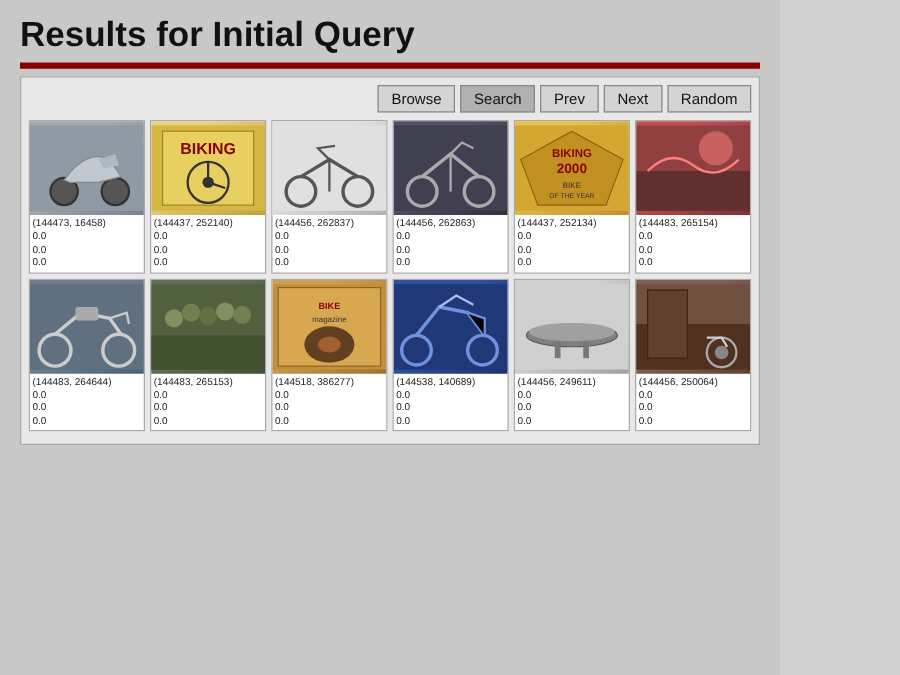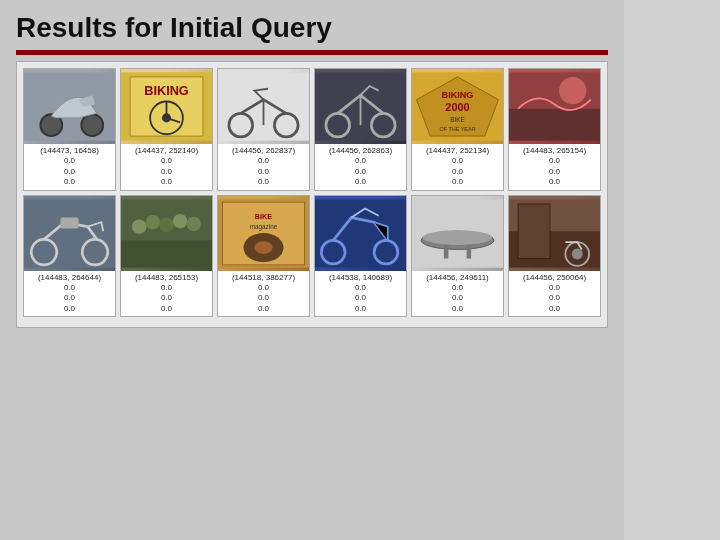--- a/index.html
+++ b/index.html
@@ -73,21 +73,20 @@
     }
     .image-placeholder svg {
       width: 100%;
       height: 100%;
     }
     .image-info {
       padding: 2px 2px;
       font-size: 8px;
       color: #222;
       line-height: 1.3;
-      text-align: center;
     }
     .page-num {
       text-align: right;
       font-size: 12px;
       font-weight: bold;
       margin-top: 2px;
       padding-right: 4px;
     }
     
     .img-moto { background: linear-gradient(135deg, #a0a8b0 40%, #7a8090 100%); }
@@ -103,20 +102,27 @@
     .img-seat { background: linear-gradient(135deg, #d0d0d0 40%, #a0a0a0 100%); }
     .img-garage { background: linear-gradient(135deg, #806050 40%, #604030 100%); }
   </style>
 </head>
 <body>
 
 <div class="page">
   <div class="title">Results for Initial Query</div>
   <div class="red-bar"></div>
   <div class="main-panel">
+    <div class="toolbar">
+      <button class="toolbar-btn">Browse</button>
+      <button class="toolbar-btn active">Search</button>
+      <button class="toolbar-btn">Prev</button>
+      <button class="toolbar-btn">Next</button>
+      <button class="toolbar-btn">Random</button>
+    </div>
 
     <div class="images-grid">
 
       <div class="image-cell">
         <div class="image-placeholder img-moto">
 
           <svg viewBox="0 0 100 75" xmlns="http://www.w3.org/2000/svg">
             <rect width="100" height="75" fill="#909aA4"></rect>
             <ellipse cx="30" cy="58" rx="12" ry="12" fill="#555" stroke="#333" stroke-width="2"></ellipse>
             <ellipse cx="75" cy="58" rx="12" ry="12" fill="#555" stroke="#333" stroke-width="2"></ellipse>

